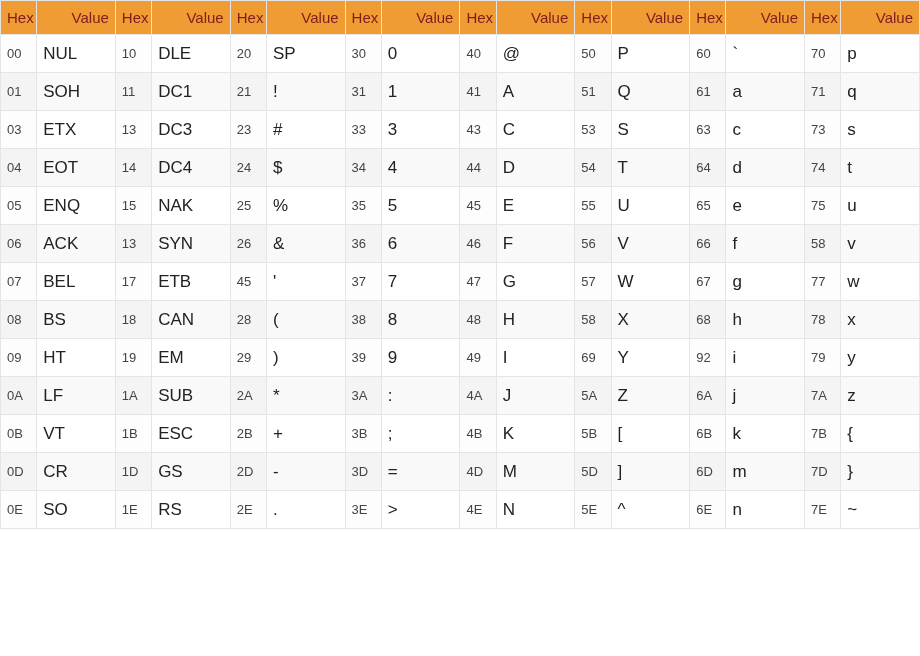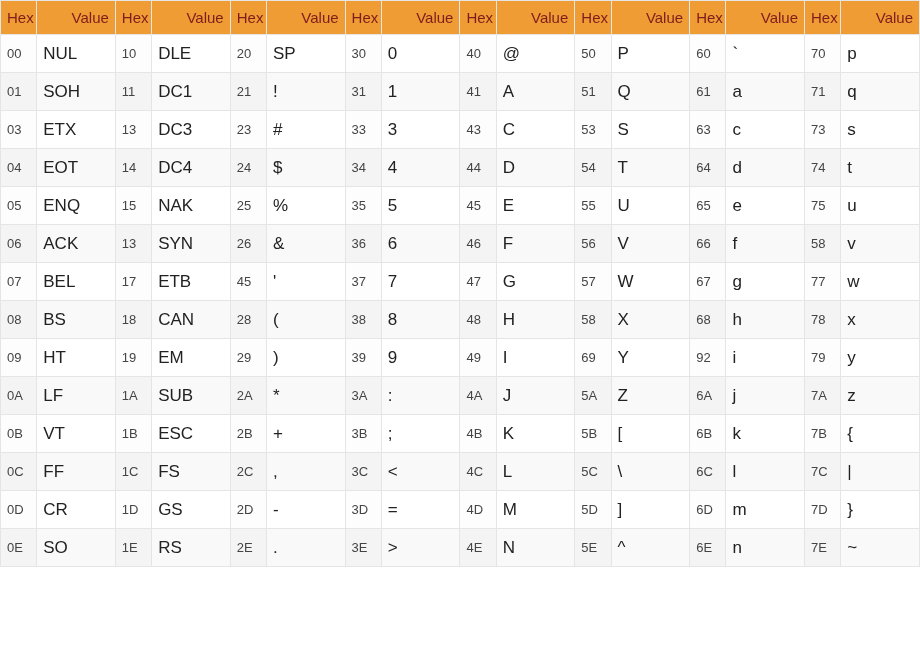--- a/index.html
+++ b/index.html
@@ -276,38 +276,20 @@
         <td class="hex">4B</td>
         <td class="val">K</td>
         <td class="hex">5B</td>
         <td class="val">[</td>
         <td class="hex">6B</td>
         <td class="val">k</td>
         <td class="hex">7B</td>
         <td class="val">{</td>
       </tr>
       <tr>
-        <td class="hex">0C</td>
-        <td class="val">FF</td>
-        <td class="hex">1C</td>
-        <td class="val">FS</td>
-        <td class="hex">2C</td>
-        <td class="val">,</td>
-        <td class="hex">3C</td>
-        <td class="val">&lt;</td>
-        <td class="hex">4C</td>
-        <td class="val">L</td>
-        <td class="hex">5C</td>
-        <td class="val">\</td>
-        <td class="hex">6C</td>
-        <td class="val">l</td>
-        <td class="hex">7C</td>
-        <td class="val">|</td>
-      </tr>
-      <tr>
         <td class="hex">0D</td>
         <td class="val">CR</td>
         <td class="hex">1D</td>
         <td class="val">GS</td>
         <td class="hex">2D</td>
         <td class="val">-</td>
         <td class="hex">3D</td>
         <td class="val">=</td>
         <td class="hex">4D</td>
         <td class="val">M</td>

